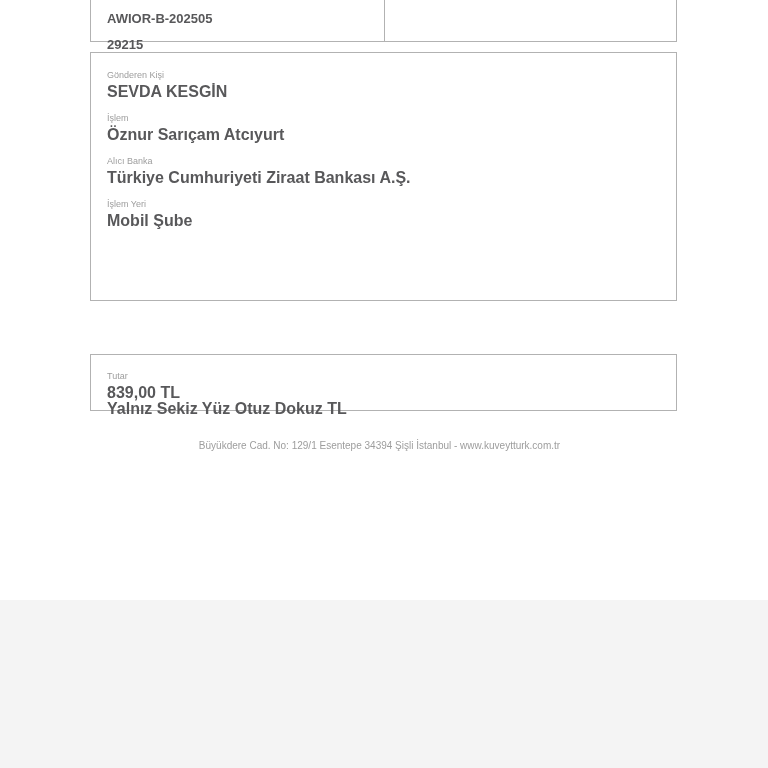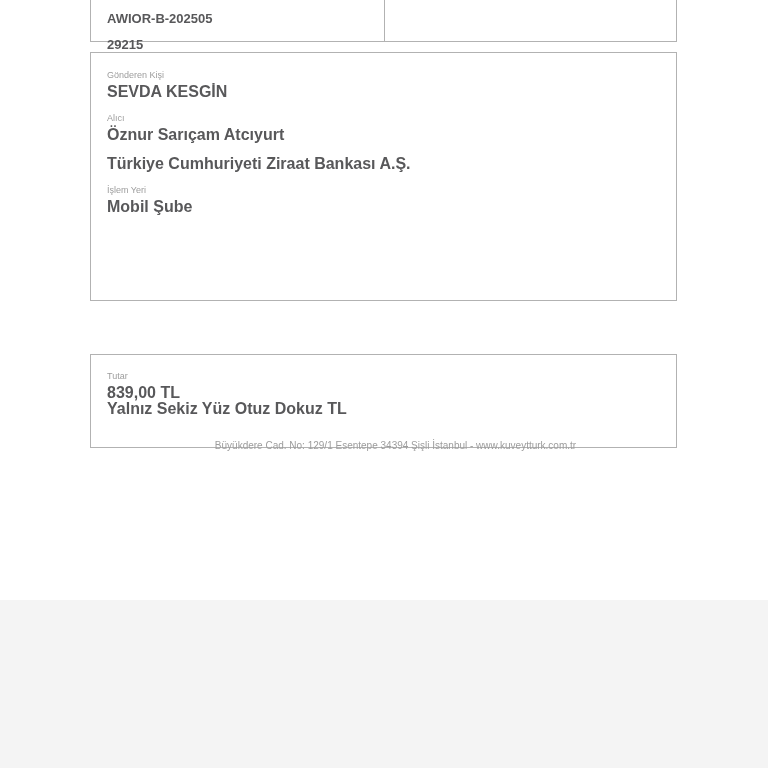--- a/index.html
+++ b/index.html
@@ -55,28 +55,28 @@
   .field-value {
     font-size: 16px;
     font-weight: bold;
     color: #58585a;
     line-height: 16px;
     white-space: pre-wrap;
   }
   
   .amount-box {
     top: 354px;
-    height: 94px;
+    height: 57px;
     padding: 16px 0 0 16px;
   }
   
   .doc-footer {
     position: absolute;
     top: 440px;
-    left: 102px;
+    left: 86px;
     width: 587px;
     text-align: center;
     font-size: 10px;
     color: #9d9d9d;
     line-height: 12px;
   }
   
   .page-end-band {
     position: absolute;
     top: 600px;
@@ -98,26 +98,27 @@
 </div>
 
 <div class="box details-box">
 
   <div class="field">
     <div class="field-label">Gönderen Kişi</div>
     <div class="field-value">SEVDA KESGİN</div>
   </div>
 
   <div class="field">
-    <div class="field-label">Alıcı</div>
+    <div class="field-label">İşlem</div>
     <div class="field-value">Öznur Sarıçam Atcıyurt</div>
   </div>
 
 
   <div class="field">
+    <div class="field-label">Alıcı Banka</div>
     <div class="field-value">Türkiye Cumhuriyeti Ziraat Bankası A.Ş.</div>
   </div>
 
   <div class="field">
     <div class="field-label">İşlem Yeri</div>
     <div class="field-value">Mobil Şube</div>
   </div>
 
 
 </div>

